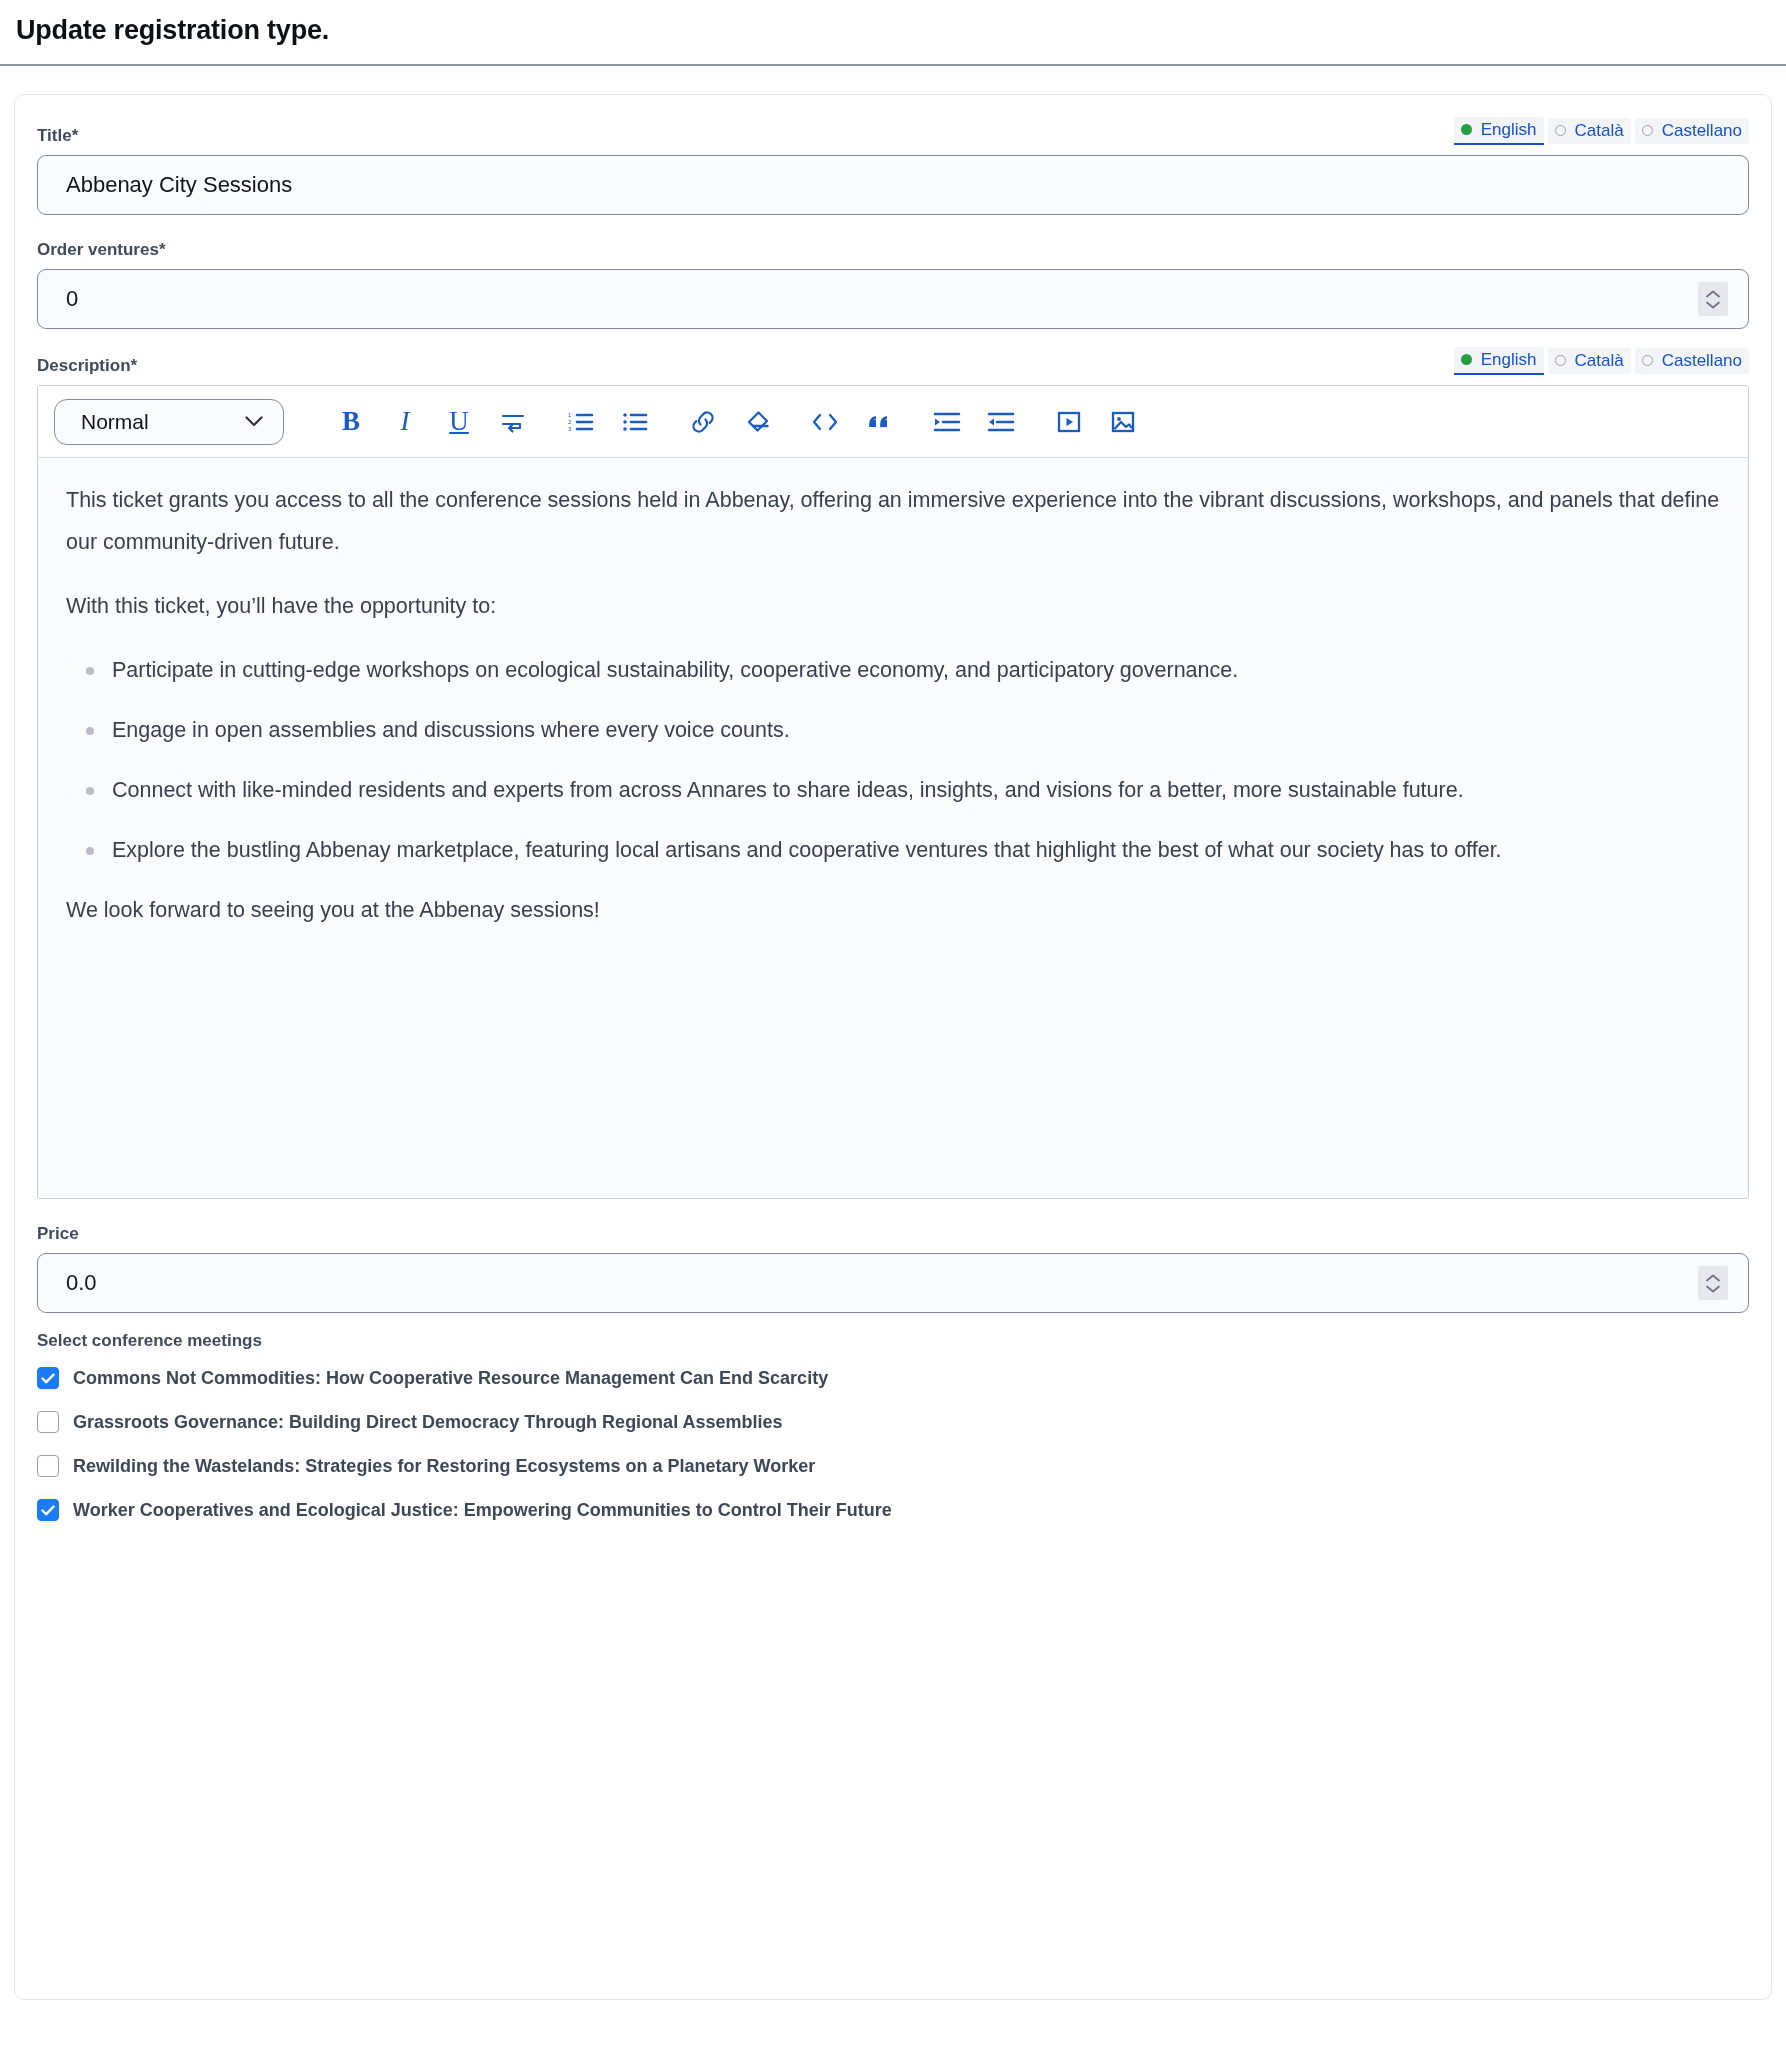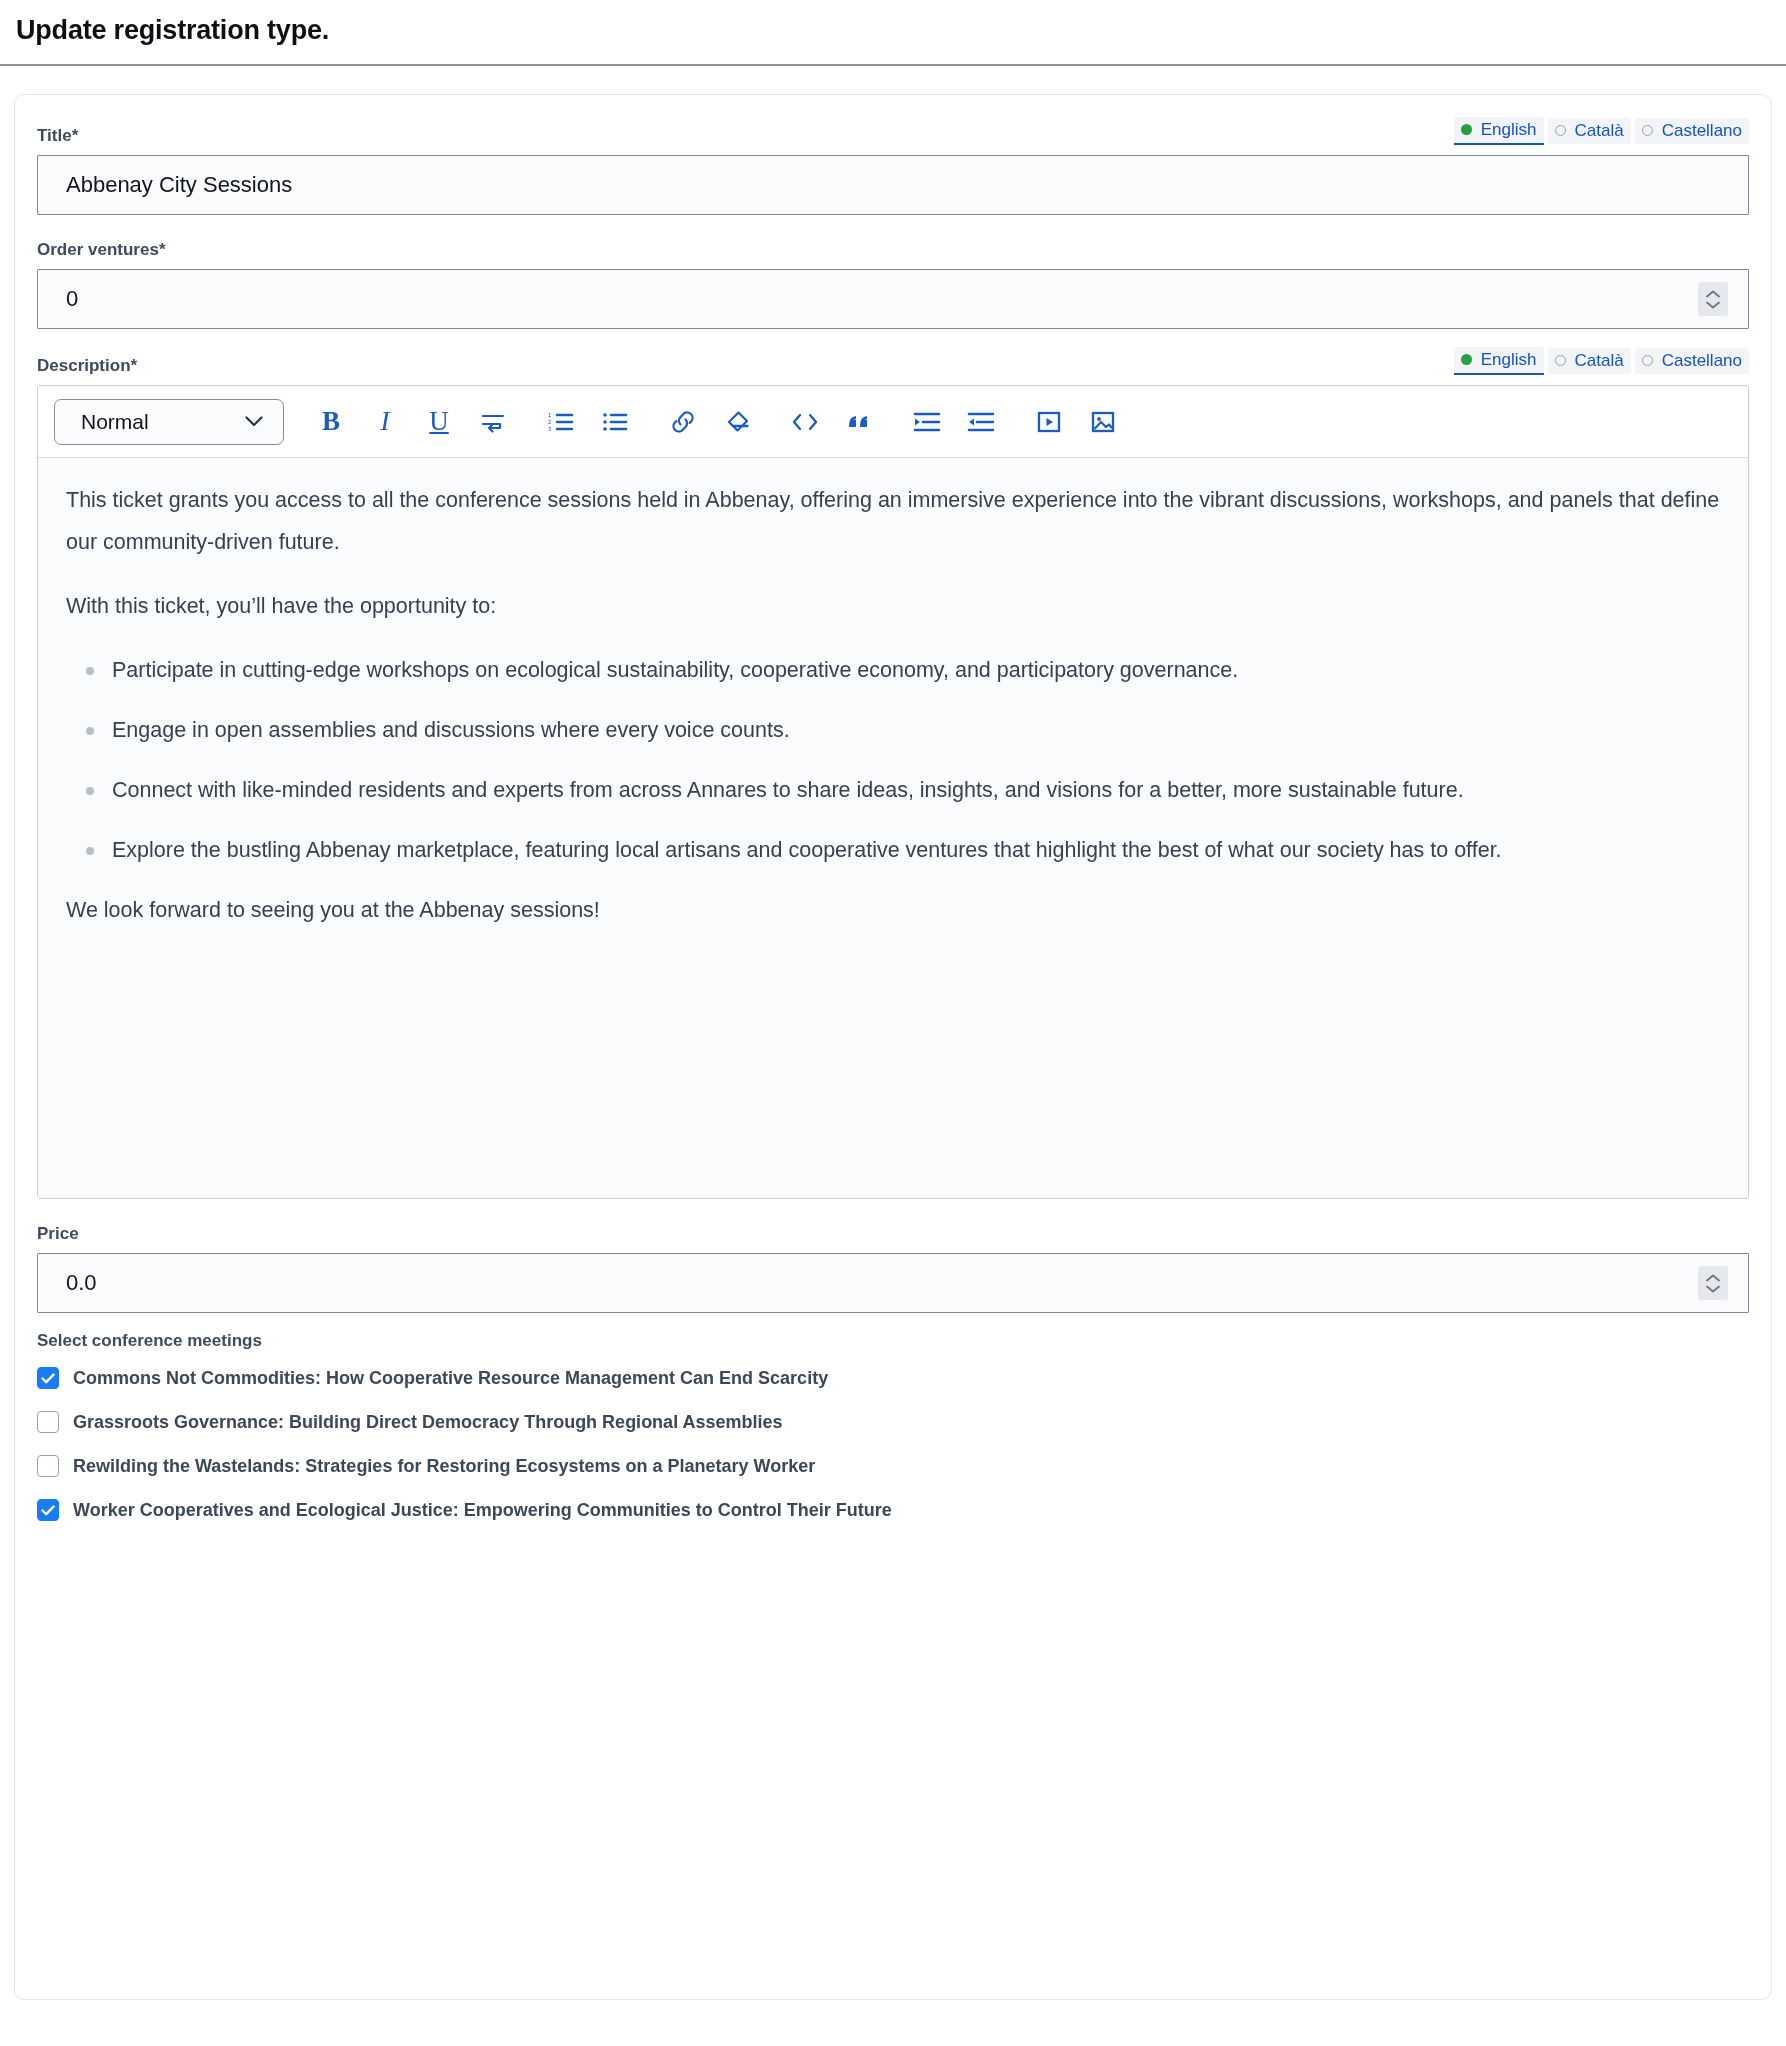--- a/index.html
+++ b/index.html
@@ -82,21 +82,21 @@
   }
   .locale-tab .bullet.filled { background: #23a03f; }
   .locale-tab .bullet.empty  { background: transparent; border: 1.6px solid #9aa1ad; }
   .locale-tab.active { font-weight: normal; border-bottom: 2.5px solid #1652c5; border-radius: 3px 3px 0 0; }
 
   
   .text-input {
     width: 100%;
     height: 60px;
     border: 1.6px solid #808a9c;
-    border-radius: 1px;
+    border-radius: 9px;
     background: #fafbfd;
     font-size: 22px;
     color: #111418;
     padding: 0 18px 0 28px;
     font-family: "Liberation Sans", sans-serif;
     display: flex;
     align-items: center;
     position: relative;
   }
   .text-input .val { line-height: 1; }
@@ -131,30 +131,30 @@
     height: 72px;
     border-bottom: 1.5px solid #d9dce2;
     padding: 0 16px;
     background: #fff;
     gap: 0;
   }
   .style-select {
     width: 230px;
     height: 46px;
     border: 1.4px solid #858d9c;
-    border-radius: 7px;
+    border-radius: 13px;
     background: #fafbfd;
     display: flex;
     align-items: center;
     justify-content: space-between;
     padding: 0 20px 0 26px;
     font-size: 21px;
     color: #111418;
     cursor: pointer;
-    margin-right: 20px;
+    margin-right: 40px;
   }
   .tb-btn {
     width: 54px; height: 48px;
     display: flex; align-items: center; justify-content: center;
     cursor: pointer;
     color: #1a5bc4;
   }
   .tb-gap { width: 14px; }
   .tb-btn svg { display: block; }
   .tb-btn .glyph {

